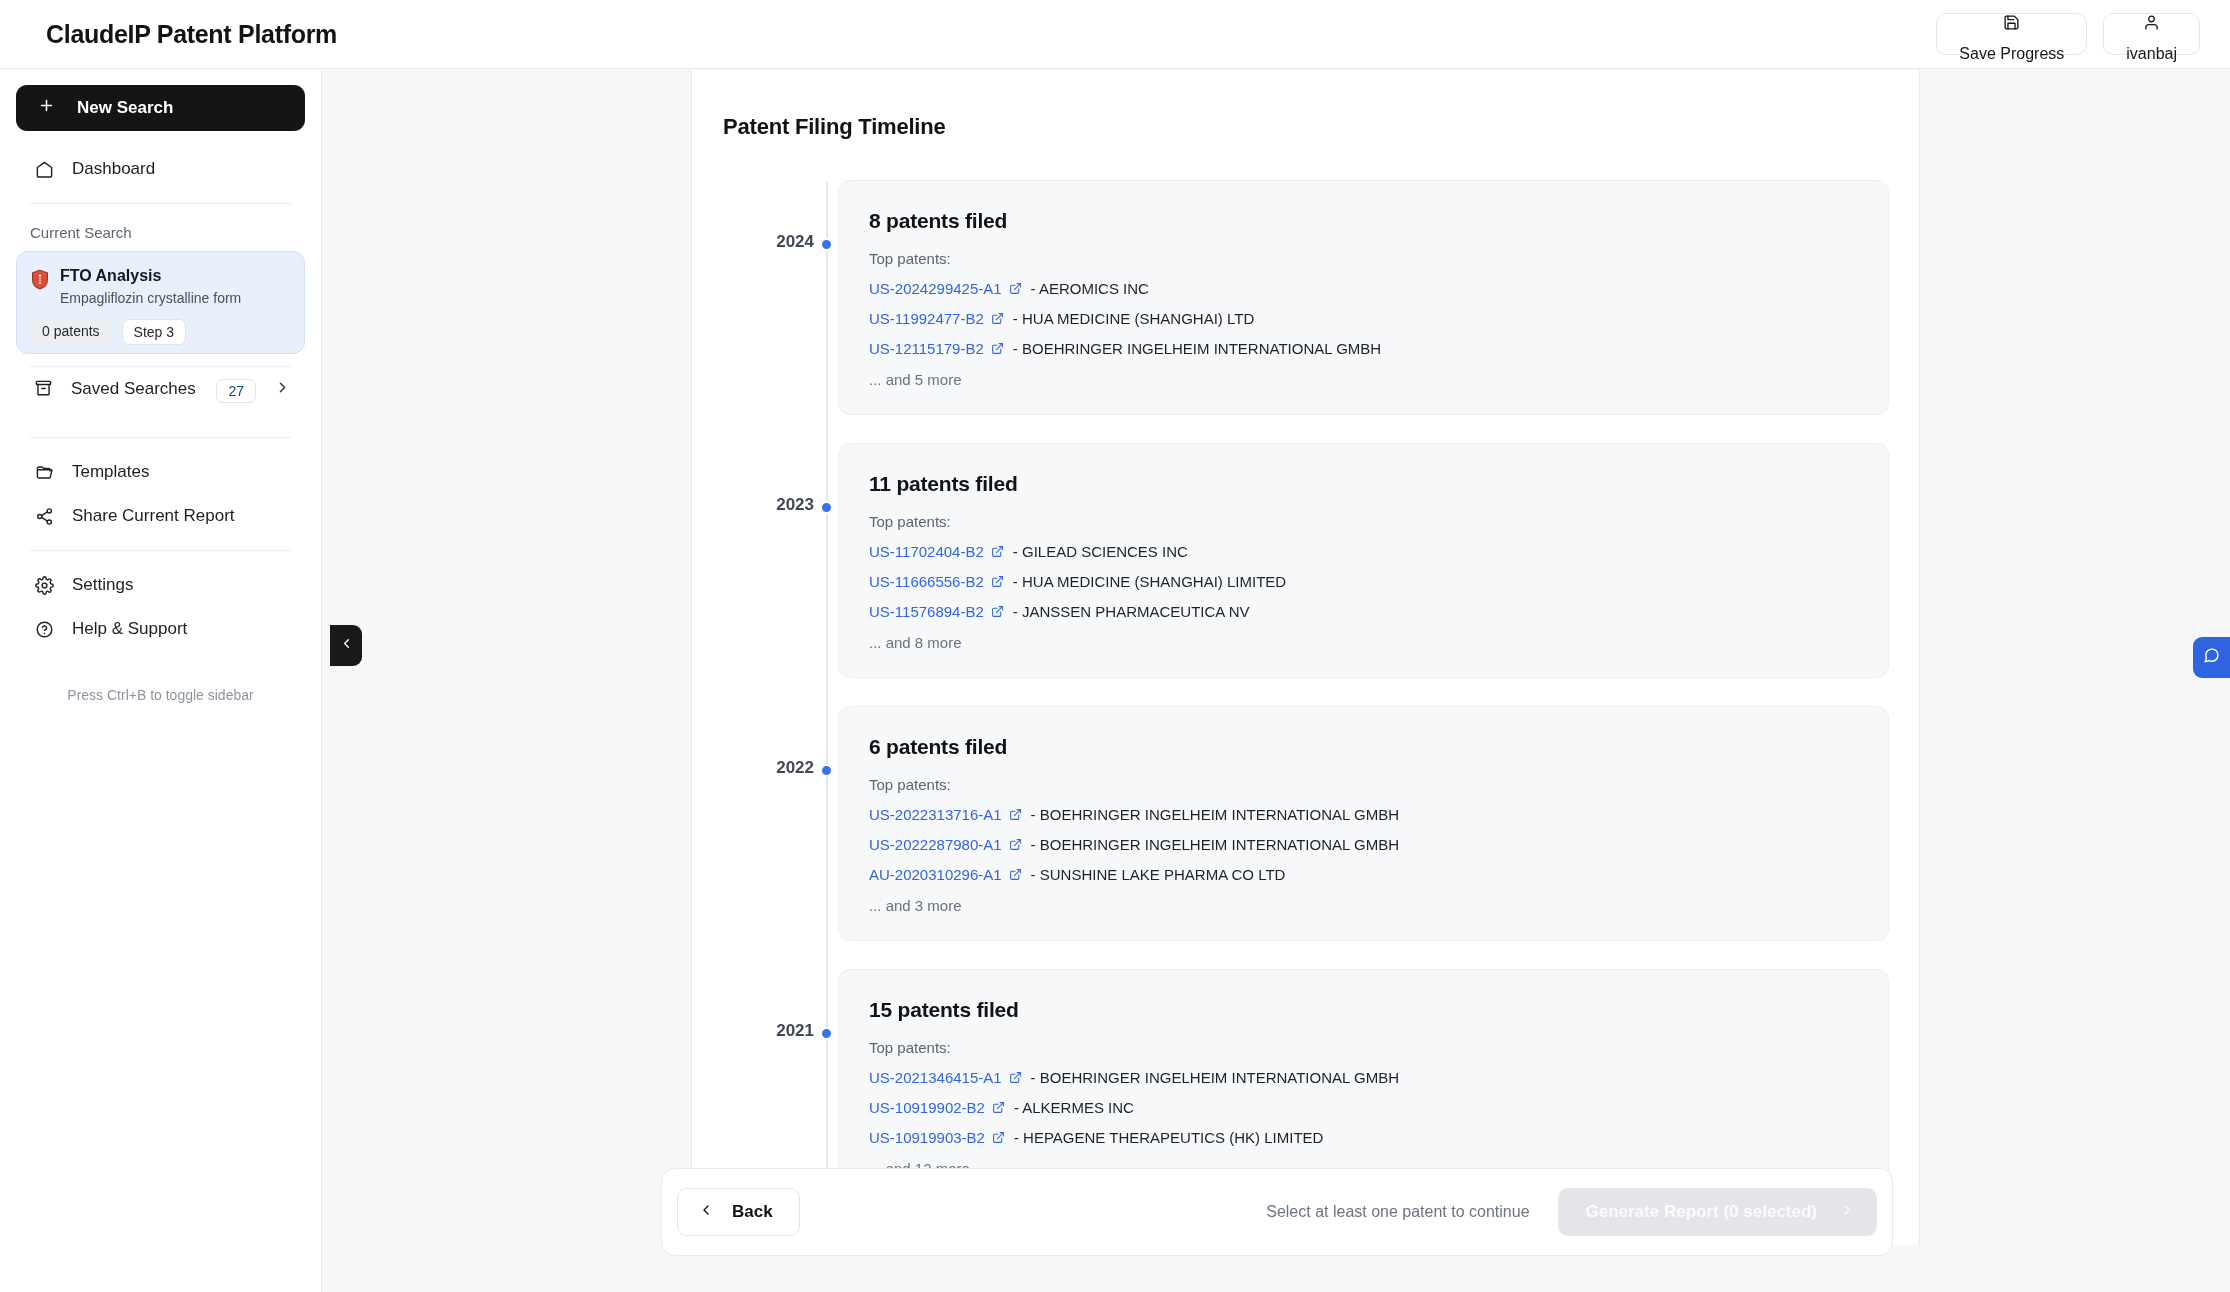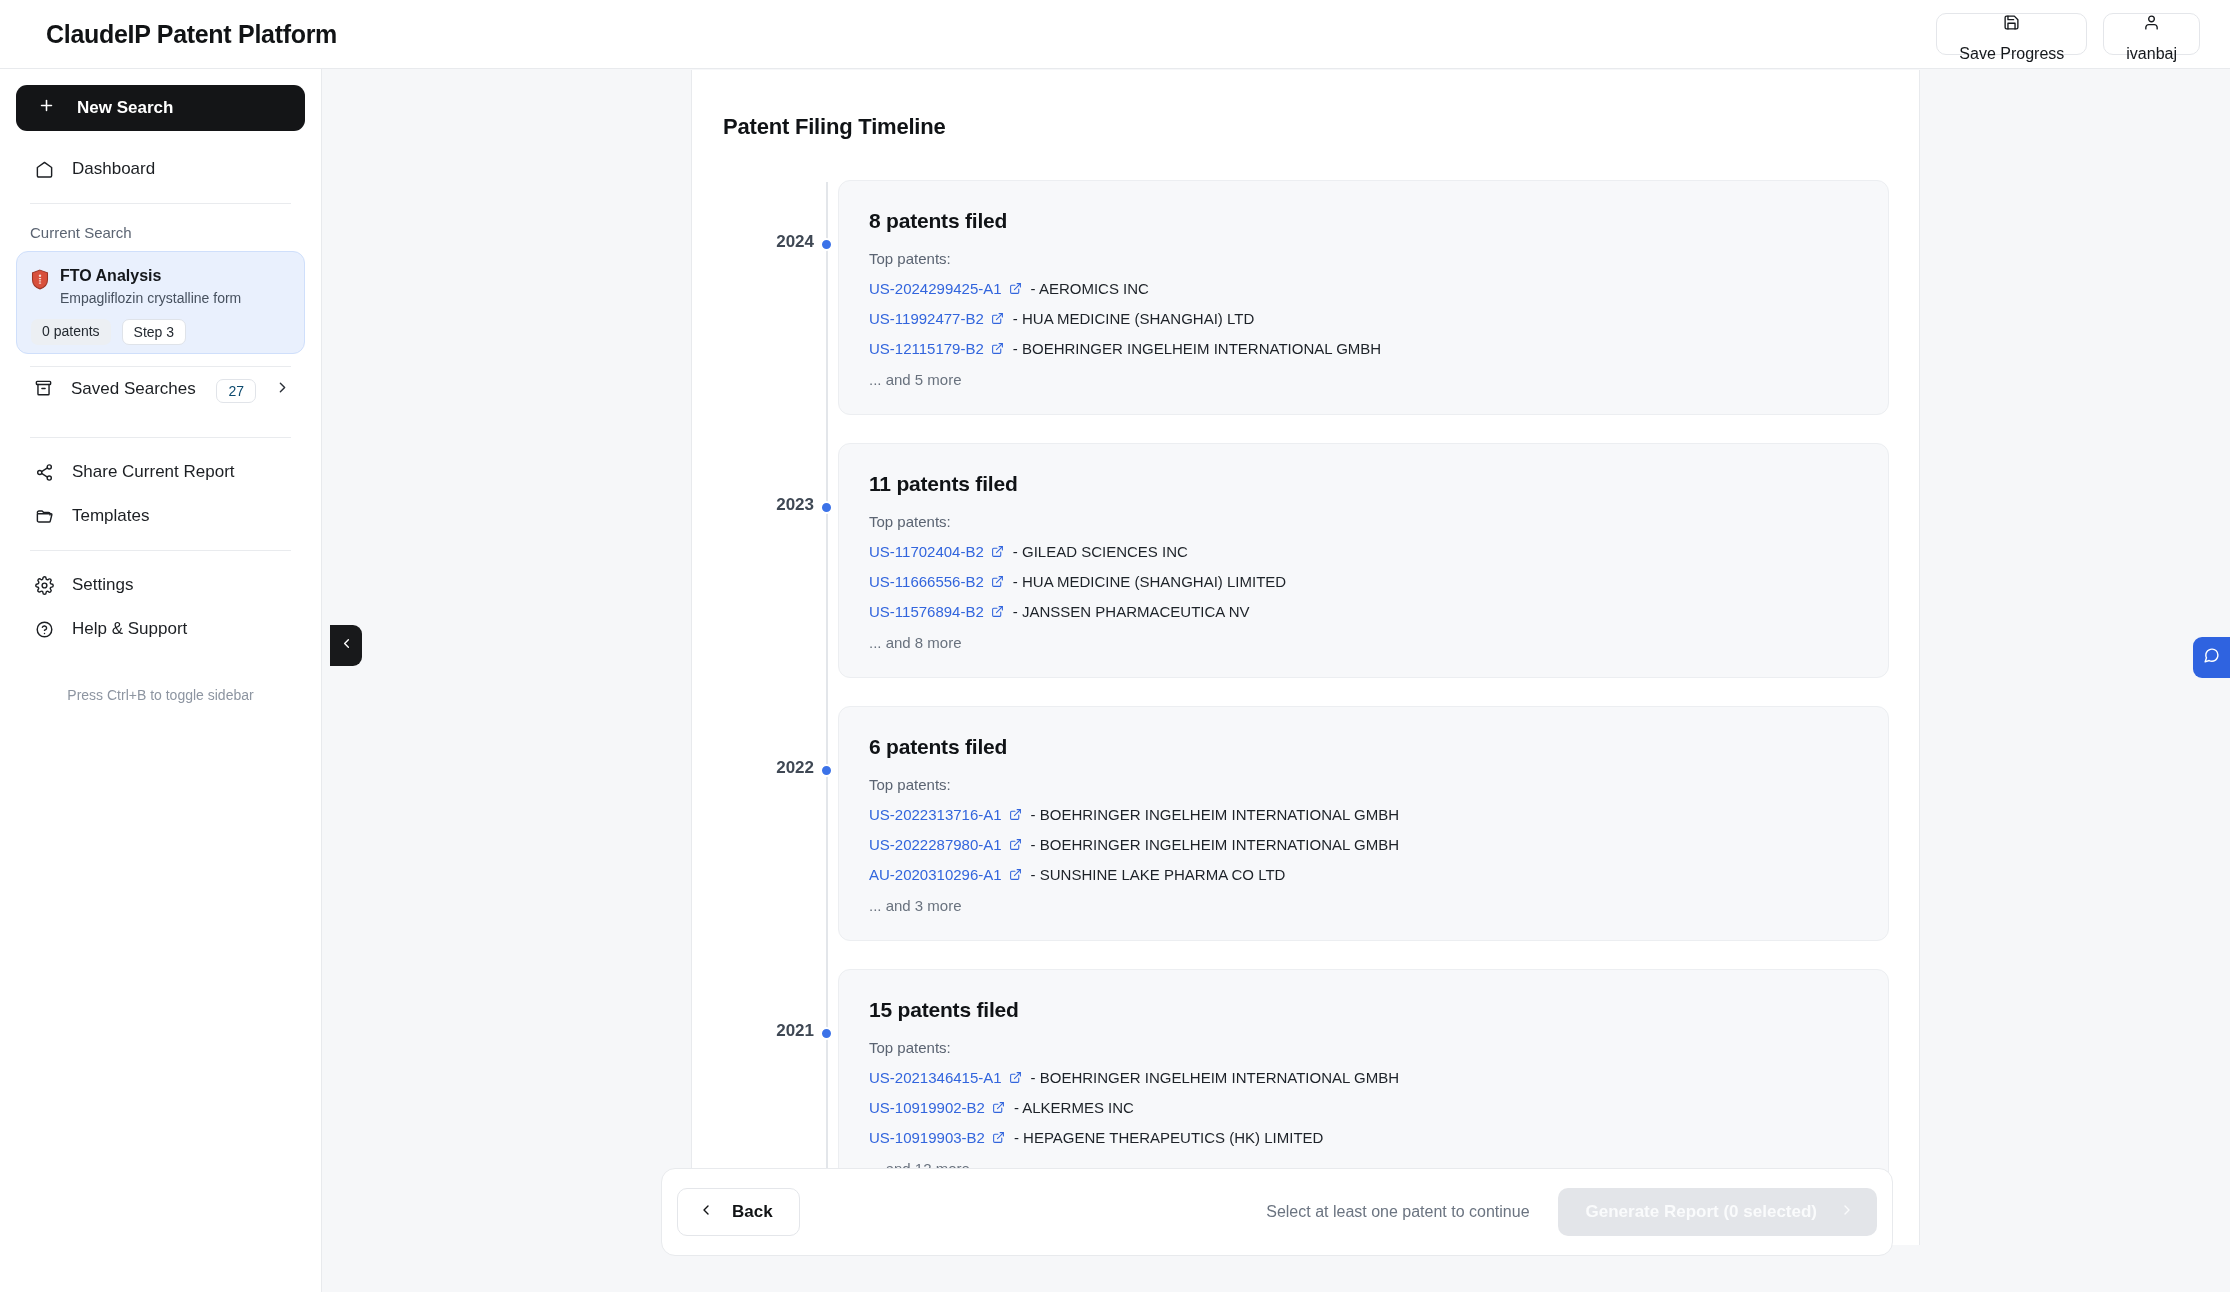--- a/index.html
+++ b/index.html
@@ -251,38 +251,38 @@
             <polyline points="9 18 15 12 9 6"></polyline>
           </svg>
       </span>
     </div>
 
     <div class="divider"></div>
 
     <div class="nav-item">
       <span class="ico">
         <svg width="19" height="19" viewBox="0 0 24 24" fill="none" stroke="#1c1f23" stroke-width="1.8" stroke-linecap="round" stroke-linejoin="round">
+          <path d="M3 7a2 2 0 0 1 2-2h4l2 2h6a2 2 0 0 1 2 2v1"></path>
+            <path d="M3 8.5h17.3a1 1 0 0 1 .96 1.27l-2 8A1.5 1.5 0 0 1 17.8 19H5a2 2 0 0 1-2-2z"></path>
+        </svg>
+      </span>
+      <span>Templates</span>
+    </div>
+
+    <div class="nav-item">
+      <span class="ico">
+        <svg width="19" height="19" viewBox="0 0 24 24" fill="none" stroke="#1c1f23" stroke-width="1.8" stroke-linecap="round" stroke-linejoin="round">
           <circle cx="18" cy="5" r="2.6"></circle>
             <circle cx="6" cy="12" r="2.6"></circle>
             <circle cx="18" cy="19" r="2.6"></circle>
           <line x1="8.3" y1="10.8" x2="15.7" y2="6.2"></line>
             <line x1="8.3" y1="13.2" x2="15.7" y2="17.8"></line>
         </svg>
       </span>
       <span>Share Current Report</span>
-    </div>
-
-    <div class="nav-item">
-      <span class="ico">
-        <svg width="19" height="19" viewBox="0 0 24 24" fill="none" stroke="#1c1f23" stroke-width="1.8" stroke-linecap="round" stroke-linejoin="round">
-          <path d="M3 7a2 2 0 0 1 2-2h4l2 2h6a2 2 0 0 1 2 2v1"></path>
-            <path d="M3 8.5h17.3a1 1 0 0 1 .96 1.27l-2 8A1.5 1.5 0 0 1 17.8 19H5a2 2 0 0 1-2-2z"></path>
-        </svg>
-      </span>
-      <span>Templates</span>
     </div>
 
     <div class="divider"></div>
 
     <div class="nav-item">
       <span class="ico">
         <svg width="19" height="19" viewBox="0 0 24 24" fill="none" stroke="#1c1f23" stroke-width="1.8" stroke-linecap="round" stroke-linejoin="round">
           <circle cx="12" cy="12" r="3"></circle>
           <path d="M19.4 15a1.7 1.7 0 0 0 .33 1.87l.06.06a2 2 0 1 1-2.83 2.83l-.06-.06a1.7 1.7 0 0 0-1.87-.33 1.7 1.7 0 0 0-1 1.55V21a2 2 0 1 1-4 0v-.09A1.7 1.7 0 0 0 8.9 19.3a1.7 1.7 0 0 0-1.87.33l-.06.06a2 2 0 1 1-2.83-2.83l.06-.06A1.7 1.7 0 0 0 4.53 15a1.7 1.7 0 0 0-1.55-1H3a2 2 0 1 1 0-4h.09A1.7 1.7 0 0 0 4.7 8.9a1.7 1.7 0 0 0-.33-1.87l-.06-.06a2 2 0 1 1 2.83-2.83l.06.06A1.7 1.7 0 0 0 9 4.53a1.7 1.7 0 0 0 1-1.55V3a2 2 0 1 1 4 0v.09a1.7 1.7 0 0 0 1 1.55 1.7 1.7 0 0 0 1.87-.33l.06-.06a2 2 0 1 1 2.83 2.83l-.06.06A1.7 1.7 0 0 0 19.4 9v.09a1.7 1.7 0 0 0 1.55 1H21a2 2 0 1 1 0 4h-.09a1.7 1.7 0 0 0-1.51 1z"></path>
         </svg>

